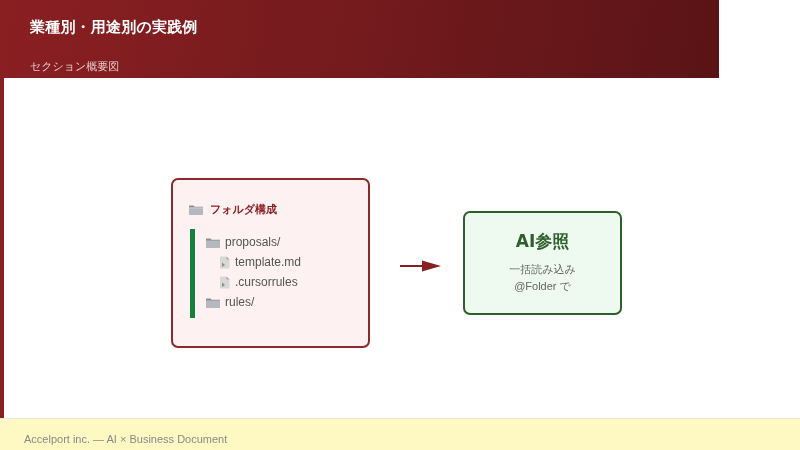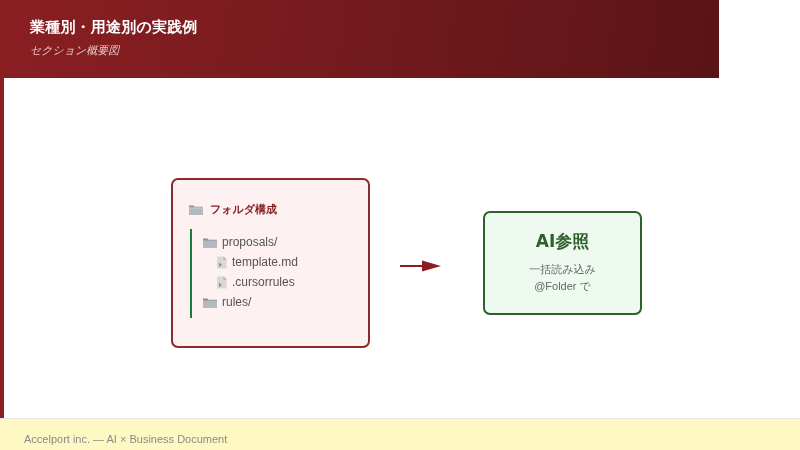--- a/index.html
+++ b/index.html
@@ -9,58 +9,58 @@
     .header {
       position: absolute; left: 0; top: 0; width: 719px; height: 78px;
       background: linear-gradient(100deg, #8a1f22 0%, #761b1e 45%, #5a1416 100%);
       padding: 17px 0 0 30px;
     }
     .header-title {
       color: #ffffff; font-size: 15px; font-weight: bold; letter-spacing: 0.2px;
       line-height: 20px;
     }
     .header-subtitle {
-      color: #e6c9c9; font-size: 11px; margin-top: 7px; line-height: 14px; font-style: italic;
+      color: #e6c9c9; font-size: 11px; margin-top: 23px; line-height: 14px;
     }
 
     .left-accent {
       position: absolute; left: 0; top: 78px; width: 4px; height: 340px;
       background: #8a1f22;
     }
 
     .stage { position: absolute; left: 4px; top: 78px; width: 796px; height: 340px; }
 
     .folder-box {
       position: absolute; left: 167px; top: 100px; width: 199px; height: 170px;
       background: #fdf1f1; border: 2px solid #8a2a2c; border-radius: 7px;
       padding: 20px 0 0 15px;
     }
     .folder-title {
       display: flex; align-items: center; gap: 6px;
       color: #8a1f22; font-size: 11px; font-weight: bold; height: 18px;
     }
     .tree {
-      margin-top: 11px; margin-left: 2px; border-left: 2px solid #15803d;
+      margin-top: 11px; margin-left: 2px; border-left: 5px solid #15803d;
       padding: 3px 0 6px 10px;
     }
     .tree-row {
       display: flex; align-items: center; gap: 4px; height: 20px;
       color: #555555; font-size: 12px; font-family: "Liberation Sans", sans-serif;
     }
     .tree-row.child { padding-left: 14px; }
 
     .icon-folder { width: 16px; height: 13px; display: inline-block; }
     .icon-file { width: 12px; height: 13px; display: inline-block; }
 
     .arrow {
       position: absolute; left: 396px; top: 179px; width: 44px; height: 12px;
     }
 
     .ai-box {
-      position: absolute; left: 479px; top: 133px; width: 159px; height: 104px;
+      position: absolute; left: 459px; top: 133px; width: 159px; height: 104px;
       background: #eefaf0; border: 2px solid #2e5f2c; border-radius: 7px;
       text-align: center; padding-top: 17px;
     }
     .ai-title { color: #2e5f2c; font-size: 17px; font-weight: bold; line-height: 22px; }
     .ai-desc {
       color: #666666; font-size: 11px; line-height: 17px; margin-top: 9px;
       font-family: "Liberation Sans", sans-serif;
     }
 
     .footer {

